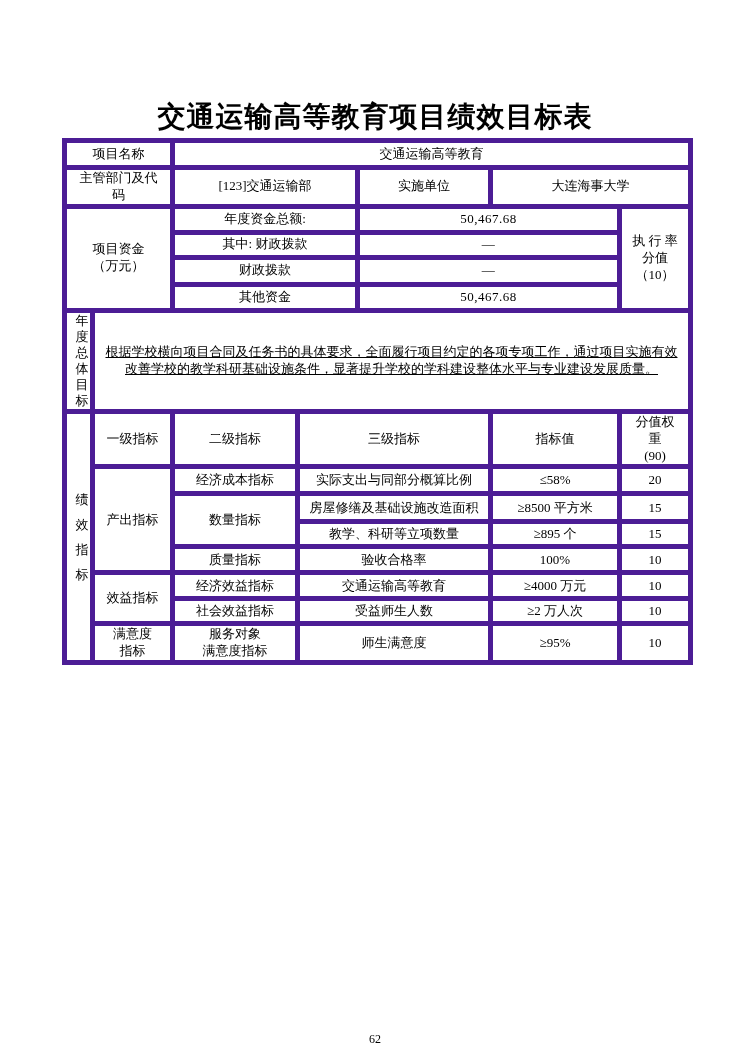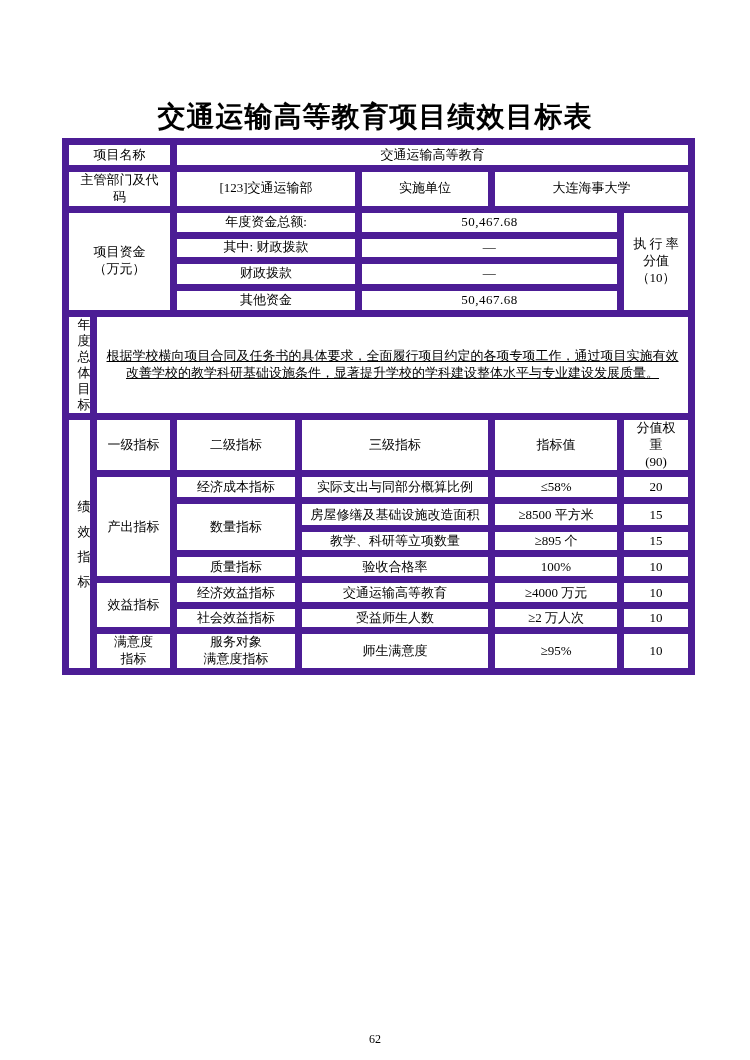--- a/index.html
+++ b/index.html
@@ -19,21 +19,21 @@
   .subtitle {
     position:absolute; top:106px; left:0; width:100%;
     text-align:center; font-size:13px; line-height:15px;
   }
 
   table.doc {
     position:absolute; left:62px; top:138px; width:626px;
     border-collapse:collapse; table-layout:fixed;
   }
   table.doc td {
-    border:7px solid #4c1d95;
+    border:5px solid #4c1d95;
     font-size:13px; line-height:1.3;
     text-align:center; vertical-align:middle;
     padding:0 8px; overflow:hidden;
   }
 
   .ml { white-space:pre-line; }          
   .num { text-align:right; padding-right:3px; letter-spacing:0.5px; }
   .l3  { text-align:left;  padding-left:3px; }
 
   .fl0 { text-align:left; padding-left:7px; }

